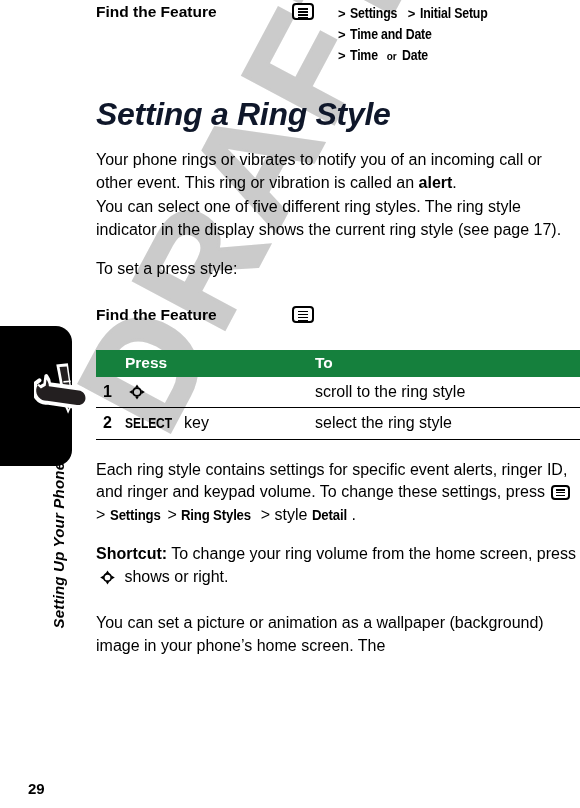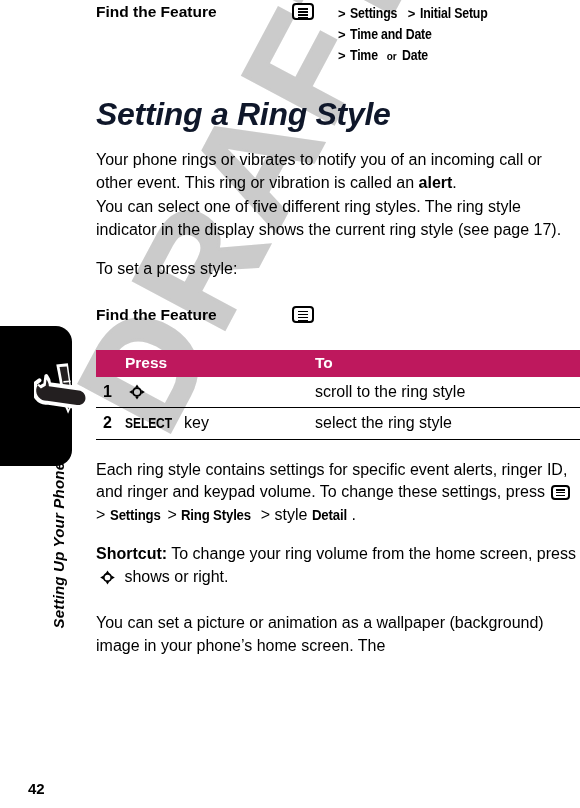--- a/index.html
+++ b/index.html
@@ -210,21 +210,21 @@
   }
   p.body b { font-weight: bold; }
 
   
   table.steps {
     border-collapse: collapse;
     width: 484px;
     table-layout: fixed;
   }
   table.steps thead th {
-    background: #be185d;
+    background: #15803d;
     color: #fff;
     text-align: left;
     font-size: 15.5px;
     font-weight: bold;
     padding: 3px 0 4px 0;
     line-height: 20px;
   }
   table.steps thead th.c-num { width: 22px; padding-left: 7px; }
   table.steps thead th.c-press { width: 190px; }
   table.steps thead th.c-to { width: 272px; }
@@ -274,21 +274,21 @@
         <line x1="31" y1="32" x2="37" y2="36"></line>
         <line x1="29" y1="36" x2="35" y2="40"></line>
       </g>
 
       <path d="M17 8 C9 8 4 14 4 21 C4 25 6 28 9 30 L30 52 C33 56 39 56 43 52 C47 48 47 42 43 38 L22 17 C24 15 25 12 25 9 L19 15 L13 14 L12 8 Z" fill="#ffffff" stroke="#ffffff" stroke-width="4" stroke-linejoin="round"></path>
       <path d="M17 10 C10 10 6 15 6 21 C6 24.5 8 27 10.5 28.8 L31.5 50.5 C34.5 53.8 39.2 53.8 42 50.8 C44.8 47.8 44.8 43.2 41.8 40.2 L20.8 18.5 C22.2 16.6 23 14.2 23 11.8 L18.6 16.2 L13.2 15.3 L12.2 10 Z" fill="#231f20"></path>
     </g>
   </svg>
 
   <div id="chapter-title">Setting Up Your Phone</div>
-  <div id="page-number">42</div>
+  <div id="page-number">29</div>
 </div>
 
 <div id="main">
 
   <div class="ftf" style="margin-top:0px;">
     <div class="ftf-label">Find the Feature</div>
     <div class="ftf-key">
       <span class="menu-key"><i></i><i></i><i></i><i></i></span>
     </div>
     <div class="ftf-path">

